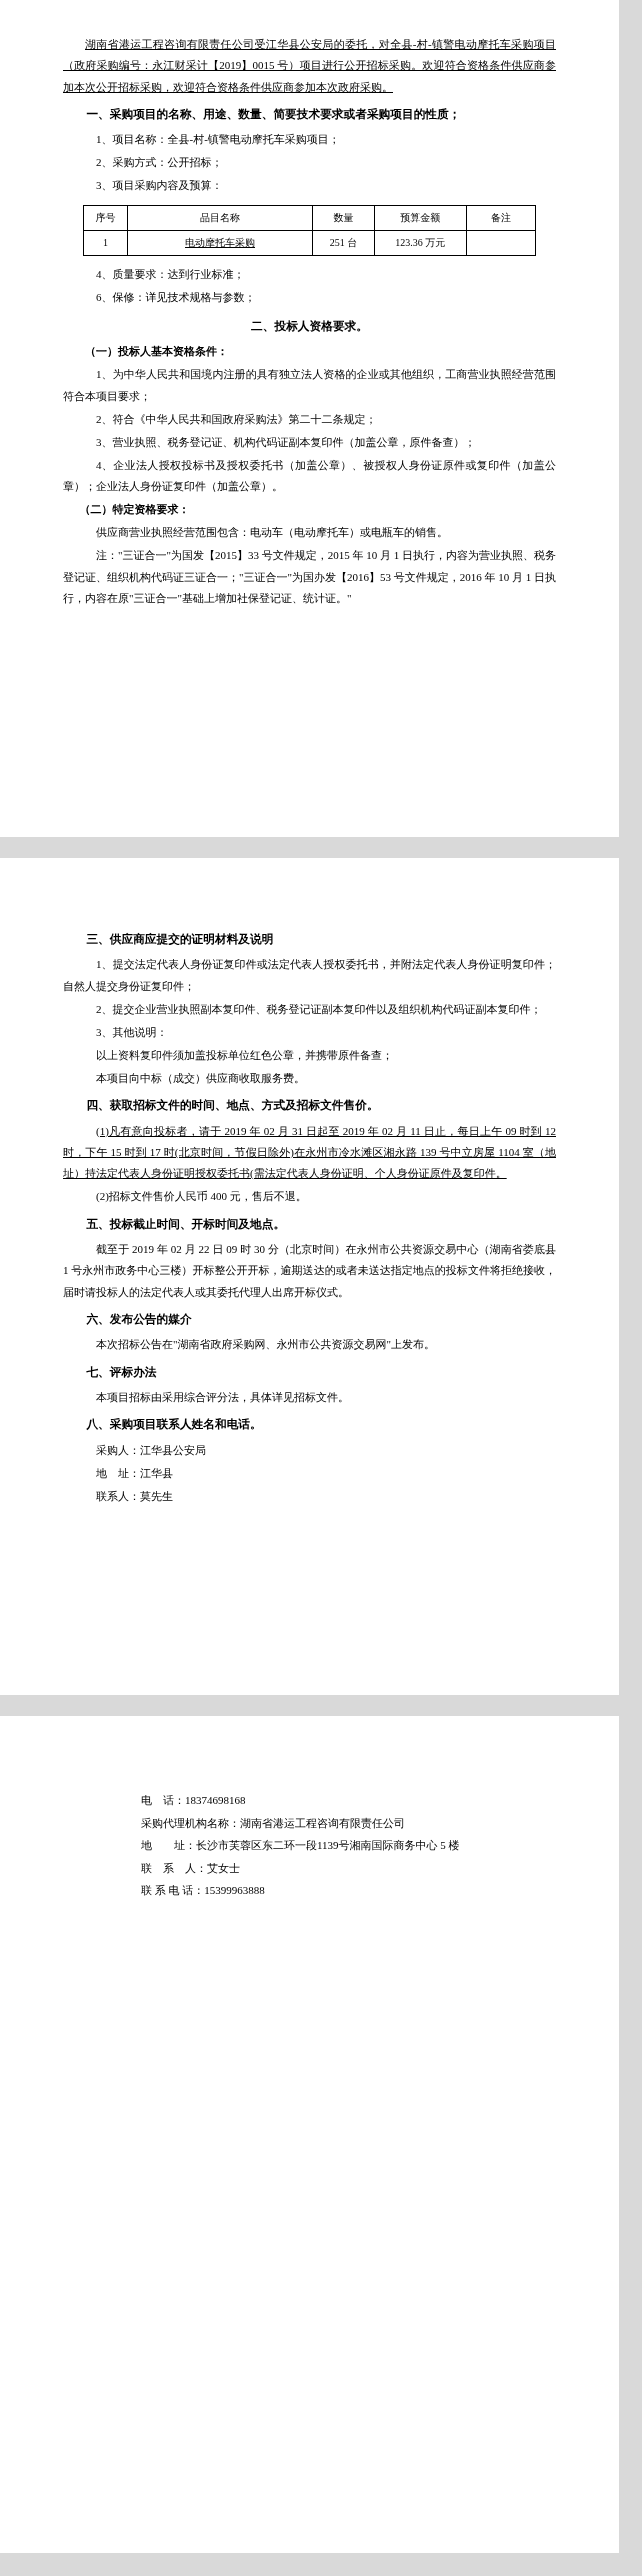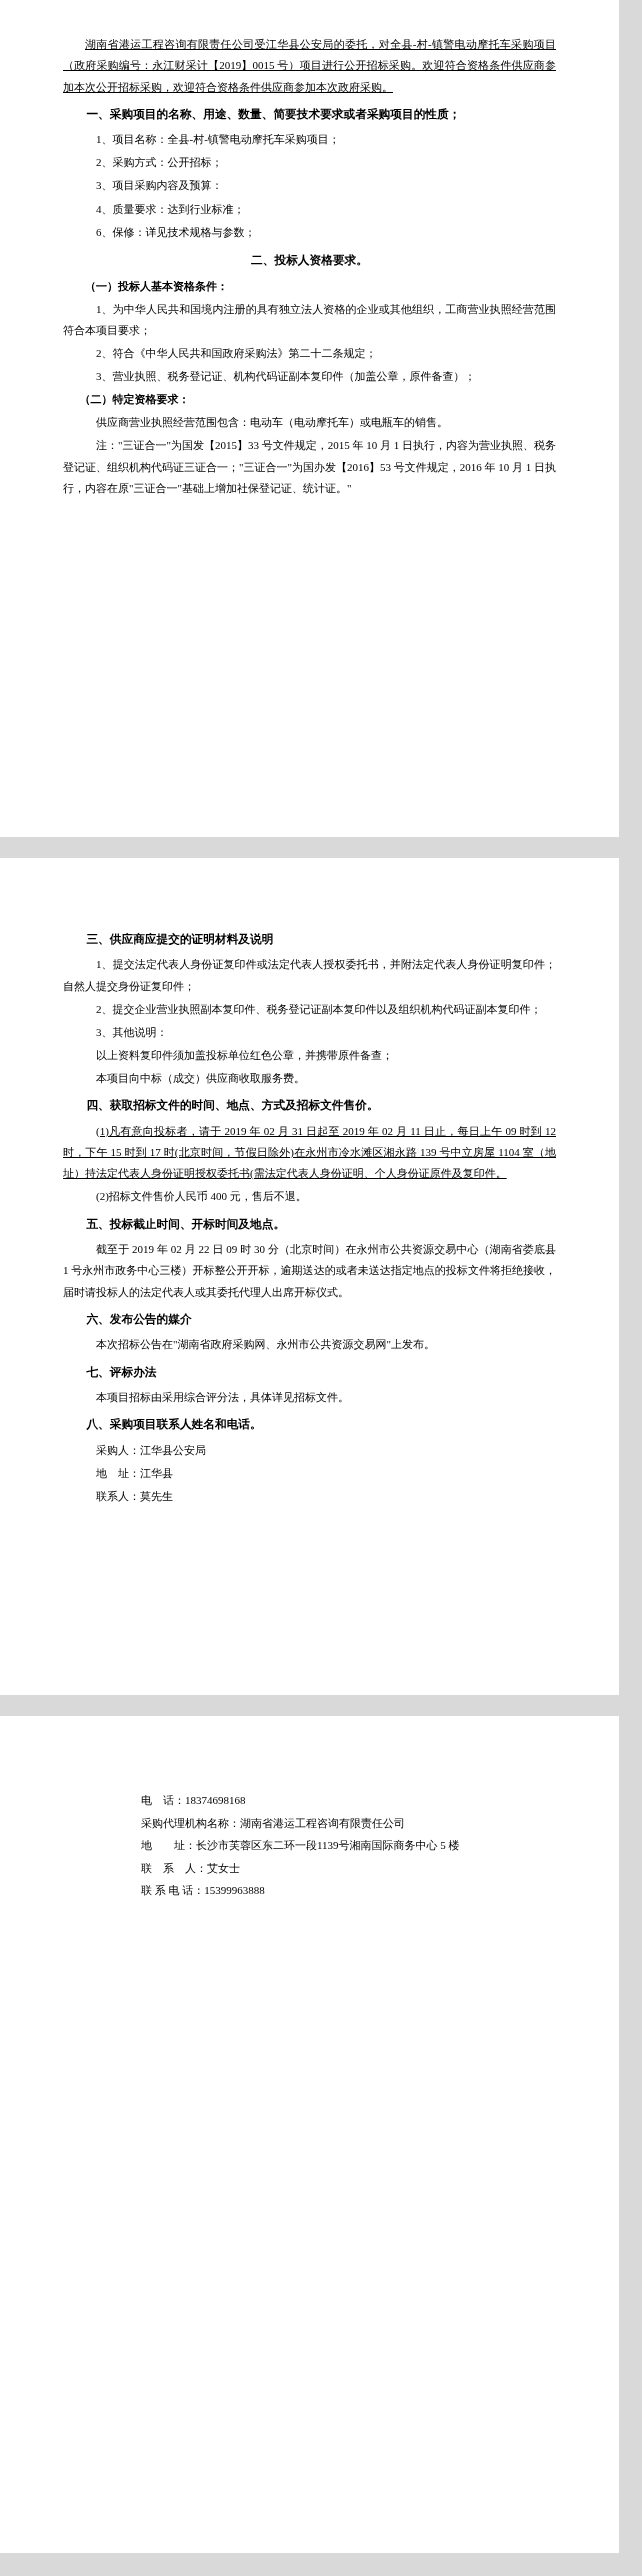--- a/index.html
+++ b/index.html
@@ -93,30 +93,51 @@
 <div class="page p1">
 
   <p class="ind2 u blk">湖南省港运工程咨询有限责任公司受江华县公安局的委托，对全县-村-镇警电动摩托车采购项目（政府采购编号：永江财采计【2019】0015 号）项目进行公开招标采购。欢迎符合资格条件供应商参加本次公开招标采购，欢迎符合资格条件供应商参加本次政府采购。</p>
 
   <p class="h-sec">一、采购项目的名称、用途、数量、简要技术要求或者采购项目的性质；</p>
 
   <p class="ind3 blk">1、项目名称：全县-村-镇警电动摩托车采购项目；</p>
   <p class="ind3 blk">2、采购方式：公开招标；</p>
   <p class="ind3 blk">3、项目采购内容及预算：</p>
 
+  <table class="items">
+    <thead>
+      <tr>
+        <th class="col-no">序号</th>
+        <th class="col-name">品目名称</th>
+        <th class="col-qty">数量</th>
+        <th class="col-amt">预算金额</th>
+        <th class="col-rem">备注</th>
+      </tr>
+    </thead>
+    <tbody>
+      <tr>
+        <td>1</td>
+        <td class="u">电动摩托车采购</td>
+        <td>251 台</td>
+        <td>123.36 万元</td>
+        <td></td>
+      </tr>
+    </tbody>
+  </table>
 
   <p class="ind3 blk">4、质量要求：达到行业标准；</p>
   <p class="ind3 blk">6、保修：详见技术规格与参数；</p>
 
   <p class="h-center">二、投标人资格要求。</p>
 
   <p class="sub">（一）投标人基本资格条件：</p>
   <p class="ind3 blk">1、为中华人民共和国境内注册的具有独立法人资格的企业或其他组织，工商营业执照经营范围符合本项目要求；</p>
   <p class="ind3 blk">2、符合《中华人民共和国政府采购法》第二十二条规定；</p>
   <p class="ind3 blk">3、营业执照、税务登记证、机构代码证副本复印件（加盖公章，原件备查）；</p>
+  <p class="ind3 blk">4、企业法人授权投标书及授权委托书（加盖公章）、被授权人身份证原件或复印件（加盖公章）；企业法人身份证复印件（加盖公章）。</p>
 
   <p class="sub" style="text-indent:1.5em">（二）特定资格要求：</p>
   <p class="ind3 blk">供应商营业执照经营范围包含：电动车（电动摩托车）或电瓶车的销售。</p>
   <p class="ind3 blk">注："三证合一"为国发【2015】33 号文件规定，2015 年 10 月 1 日执行，内容为营业执照、税务登记证、组织机构代码证三证合一；"三证合一"为国办发【2016】53 号文件规定，2016 年 10 月 1 日执行，内容在原"三证合一"基础上增加社保登记证、统计证。"</p>
 
 </div>
 
 <div class="page-gap"></div>
 
 <div class="page p2">

